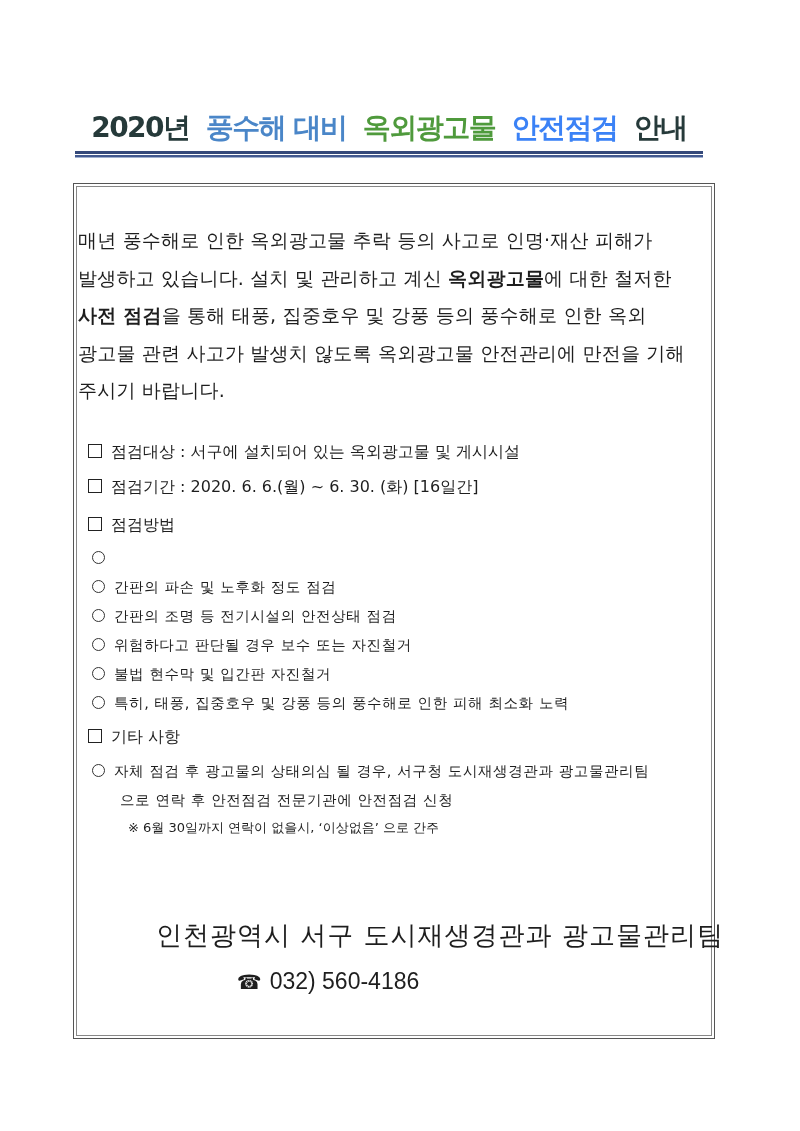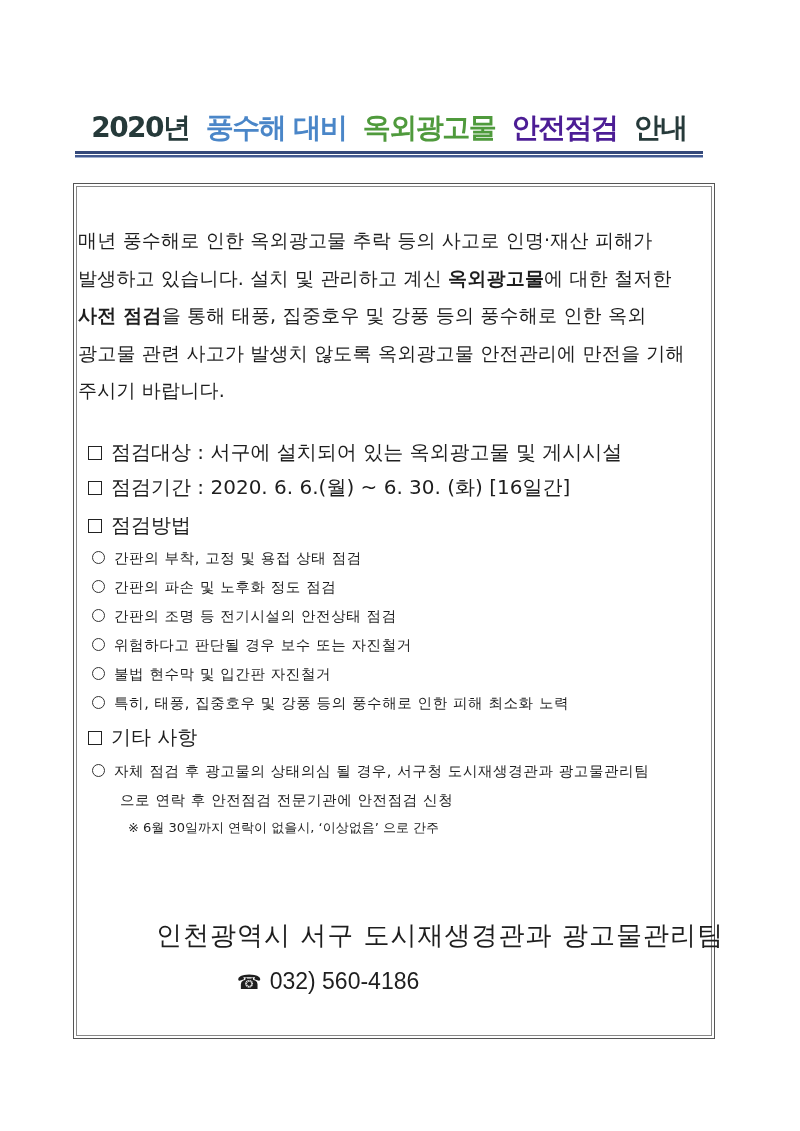--- a/index.html
+++ b/index.html
@@ -27,21 +27,21 @@
   .box-inner {
     position: absolute; left: 2px; top: 2px; right: 2px; bottom: 2px; border: 1px solid #888;
   }
   .para {
     position: absolute; left: 78px; top: 222px; width: 640px;
     font-size: 19px; line-height: 37.5px; letter-spacing: 0.2px; text-align: justify;
   }
   .para .line { display: block; white-space: nowrap; }
   .para b { font-weight: bold; }
   .sec {
-    position: absolute; left: 88px; font-size: 20px; white-space: nowrap; line-height: 22px;
+    position: absolute; left: 88px; font-size: 16px; white-space: nowrap; line-height: 22px;
   }
   .sec .sq { display:inline-block; width:12px; height:12px; border:1px solid #222; margin-right:9px; vertical-align:-1px; }
   .item {
     position: absolute; left: 92px; font-size: 14.5px; white-space: nowrap; line-height: 20px; letter-spacing: 0.6px;
   }
   .item .circ { display:inline-block; width:11px; height:11px; border:1px solid #333; border-radius:50%; margin-right:9px; vertical-align:-1px; }
   .note { position:absolute; left:128px; font-size: 13px; white-space: nowrap; line-height: 18px; }
   .footer-org {
     position: absolute; left: 73px; width: 734px; top: 918px; text-align: center;
     font-size: 26px; letter-spacing: 1px; line-height: 34px; white-space: nowrap;
@@ -52,21 +52,21 @@
   }
   .footer-tel .tel-icon { font-size: 20px; margin-right: 8px; }
 </style>
 </head>
 <body>
 
 <div class="title">
   <span style="color:#263a3a">2020년</span>
   <span style="color:#4a86c8">풍수해 대비</span>
   <span style="color:#4f9a3c">옥외광고물</span>
-  <span style="color:#4c1d95">안전점검</span>
+  <span style="color:#3b82f6">안전점검</span>
   <span style="color:#263a3a">안내</span>
 </div>
 
 <div class="underline">
   <div class="l1"></div>
     <div class="l2"></div>
     <div class="l3"></div>
     <div class="l4"></div>
 </div>
 
@@ -85,21 +85,21 @@
 <div class="sec" style="top:441px">
   <span class="sq"></span><span>점검대상</span><span> : 서구에 설치되어 있는 옥외광고물 및 게시시설</span>
 </div>
 <div class="sec" style="top:476px">
   <span class="sq"></span><span>점검기간</span><span> : 2020. 6. 6.(월) ~ 6. 30. (화) [16일간]</span>
 </div>
 <div class="sec" style="top:514px">
   <span class="sq"></span><span>점검방법</span>
 </div>
 
-<div class="item" style="top:548px"><span class="circ"></span><span>간판의 부착, 고정 및 용접 상태 점검</span></div>
+<div class="item" style="top:548px"><span class="circ"></span></div>
 <div class="item" style="top:577px"><span class="circ"></span><span>간판의 파손 및 노후화 정도 점검</span></div>
 <div class="item" style="top:606px"><span class="circ"></span><span>간판의 조명 등 전기시설의 안전상태 점검</span></div>
 <div class="item" style="top:635px"><span class="circ"></span><span>위험하다고 판단될 경우 보수 또는 자진철거</span></div>
 <div class="item" style="top:664px"><span class="circ"></span><span>불법 현수막 및 입간판 자진철거</span></div>
 <div class="item" style="top:693px"><span class="circ"></span><span>특히, 태풍, 집중호우 및 강풍 등의 풍수해로 인한 피해 최소화 노력</span></div>
 
 <div class="sec" style="top:726px">
   <span class="sq"></span><span>기타 사항</span>
 </div>
 <div class="item" style="top:761px"><span class="circ"></span><span>자체 점검 후 광고물의 상태의심 될 경우, 서구청 도시재생경관과 광고물관리팀</span></div>

